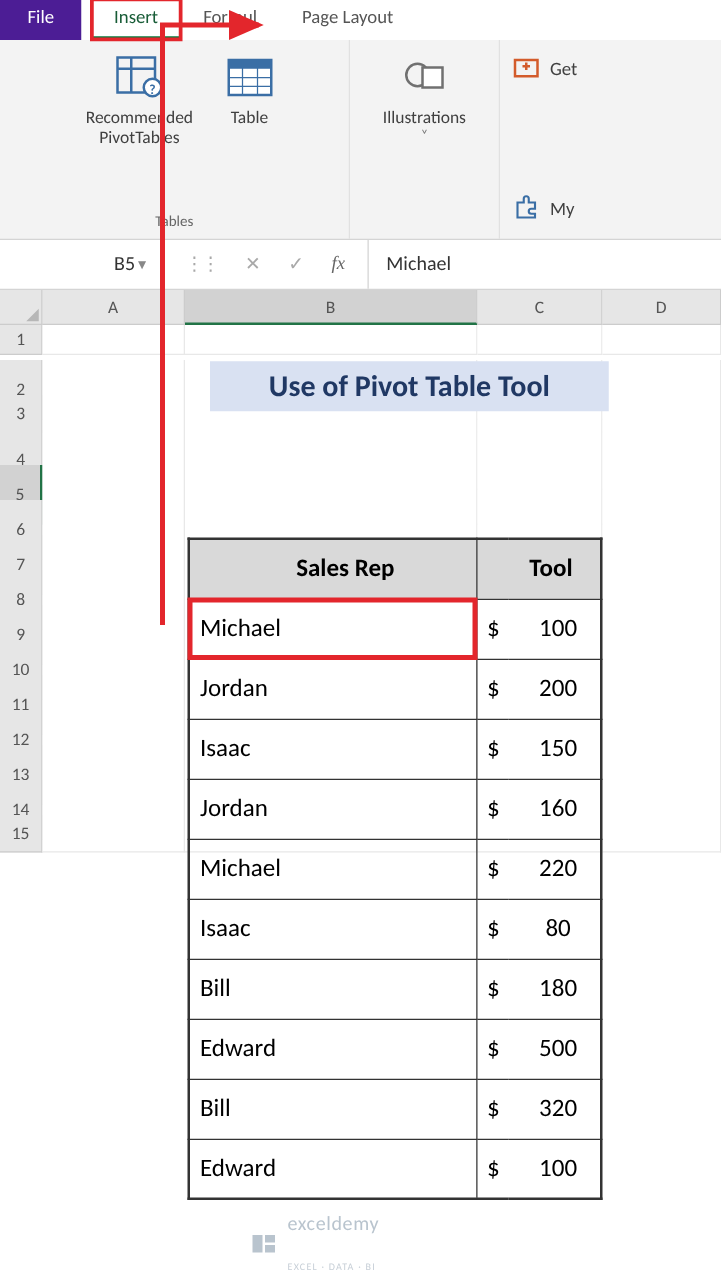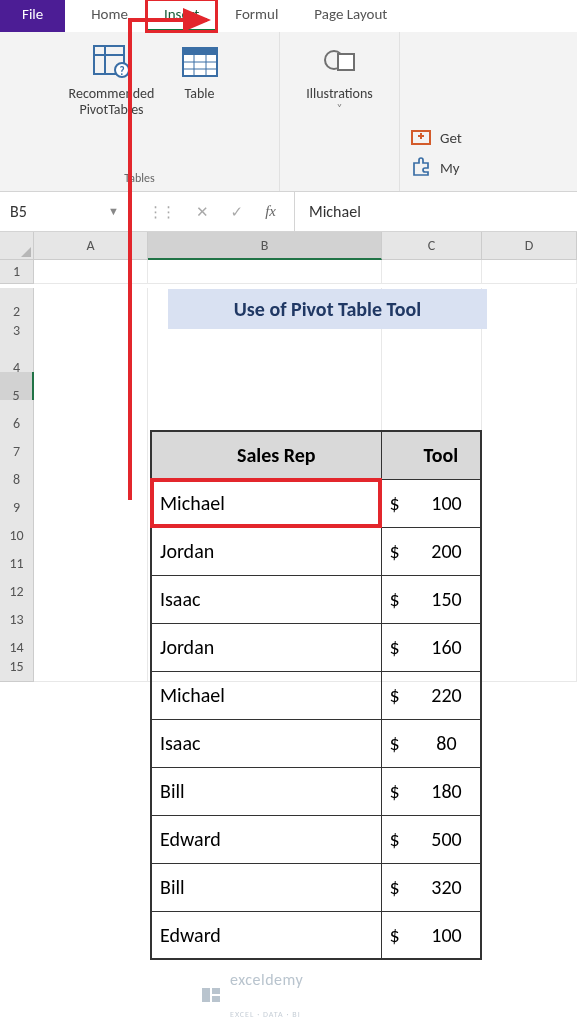--- a/index.html
+++ b/index.html
@@ -78,21 +78,21 @@
     color: #404040;
     line-height: 1.15;
     cursor: pointer;
   }
   .rbtn .ricon { margin-bottom: 4px; }
   .ricon svg { display: block; }
 
   .side-cmds {
     display: flex;
     flex-direction: column;
-    justify-content: flex-end;
+    justify-content: space-between;
     gap: 4px;
     padding: 10px 0 10px 10px;
     font-size: 15px;
     color: #404040;
   }
   .side-cmd { display: flex; align-items: center; gap: 8px; cursor: pointer; }
 
   
   .fbar {
     display: flex;
@@ -102,21 +102,21 @@
   }
   .namebox {
     width: 130px;
     height: 100%;
     display: flex;
     align-items: center;
     padding: 0 10px;
     border-right: 1px solid #d4d4d4;
     font-size: 16px;
     color: #333;
-    justify-content: space-between;
+    justify-content: flex-end;
   }
   .dropicon { color: #888; font-size: 11px; }
   .fbar-icons {
     display: flex;
     gap: 22px;
     padding: 0 18px;
     color: #a9a9a9;
     font-size: 15px;
     align-items: center;
     border-right: 1px solid #d4d4d4;
@@ -170,21 +170,21 @@
   }
 
   
   .titlebar {
     position: absolute;
     left: 168px; top: 289px;
     width: 319px; height: 40px;
     background: #d9e1f2;
     color: #203864;
     font-weight: 700;
-    font-size: 20px;
+    font-size: 24px;
     display: flex; align-items: center; justify-content: center;
     font-family: Calibri, sans-serif;
   }
   .datatable {
     position: absolute;
     left: 150px; top: 430px;
     border: 2px solid #333;
     border-collapse: collapse;
     font-family: Calibri, sans-serif;
   }
@@ -223,21 +223,20 @@
     font-size: 16px;
     letter-spacing: 0.5px;
   }
   .watermark .sub { font-size: 8px; display:block; letter-spacing: 1px; color:#c7cfd7;margin-top:20px; }
 </style>
 </head>
 <body>
 
 <div class="tabs">
   <div class="tab file">File</div>
-  <div class="tab">Home</div>
   <div class="tab active highlight">Insert</div>
   <div class="tab">Formul</div>
   <div class="tab">Page Layout</div>
 </div>
 
 <div class="ribbon">
   <div class="rgroup" style="min-width:280px">
     <div class="items">
       <div class="rbtn" style="width:120px">
         <span class="ricon">

